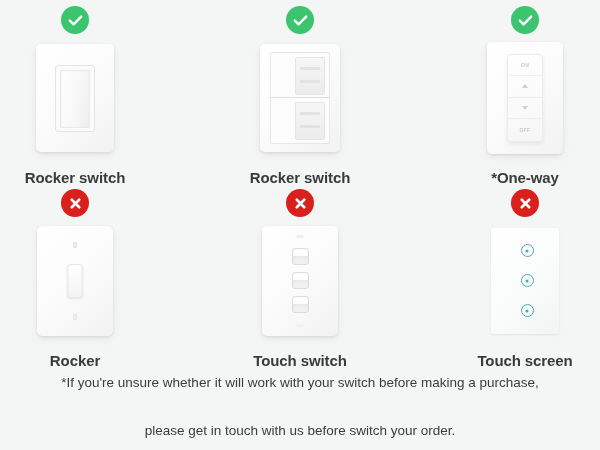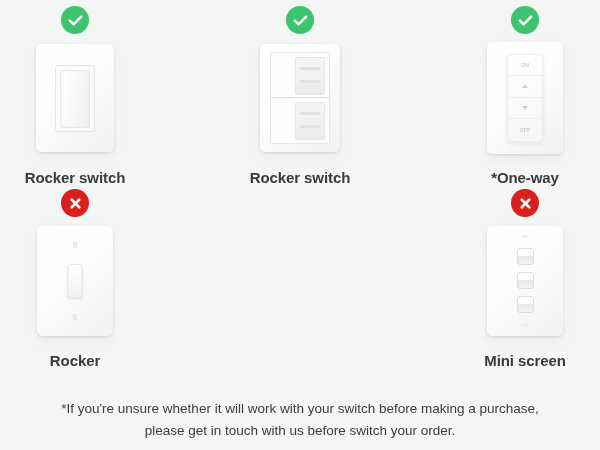--- a/index.html
+++ b/index.html
@@ -265,21 +265,21 @@
     line-height: 22px;
     flex: 0 0 auto;
   }
 
   
   .footnote {
     flex: 1 1 auto;
     display: flex;
     flex-direction: column;
     align-items: center;
-    justify-content: flex-end;
+    justify-content: space-between;
     text-align: center;
     font-size: 13.5px;
     line-height: 22px;
     color: #3c3c3c;
     padding: 0 22px 8px 22px;
   }
 </style>
 </head>
 <body>
 
@@ -379,23 +379,40 @@
           <div class="plate plate-mini">
             <span class="mini-notch top"></span>
             <div class="mini-stack">
               <div class="mini-btn"></div>
               <div class="mini-btn"></div>
               <div class="mini-btn"></div>
             </div>
             <span class="mini-notch bot"></span>
           </div>
         </div>
-        <div class="caption">Mini screen</div>
-      </div>
-
+        <div class="caption">Touch switch</div>
+      </div>
+
+      <div class="cell">
+        <div class="badge no">
+          <svg width="15" height="15" viewBox="0 0 24 24" aria-hidden="true">
+            <path d="M6 6 L18 18 M18 6 L6 18" fill="none" stroke="#ffffff" stroke-width="4.2" stroke-linecap="round"></path>
+          </svg>
+        </div>
+        <div class="plate-wrap">
+          <div class="plate plate-touch">
+            <div class="touch-stack">
+              <div class="touch-dot"></div>
+              <div class="touch-dot"></div>
+              <div class="touch-dot"></div>
+            </div>
+          </div>
+        </div>
+        <div class="caption">Touch screen</div>
+      </div>
 
     </div>
   </div>
 
   <div class="footnote">
     <div>*If you're unsure whether it will work with your switch before making a purchase,</div>
     <div>please get in touch with us before switch your order.</div>
   </div>
 
 </div>

